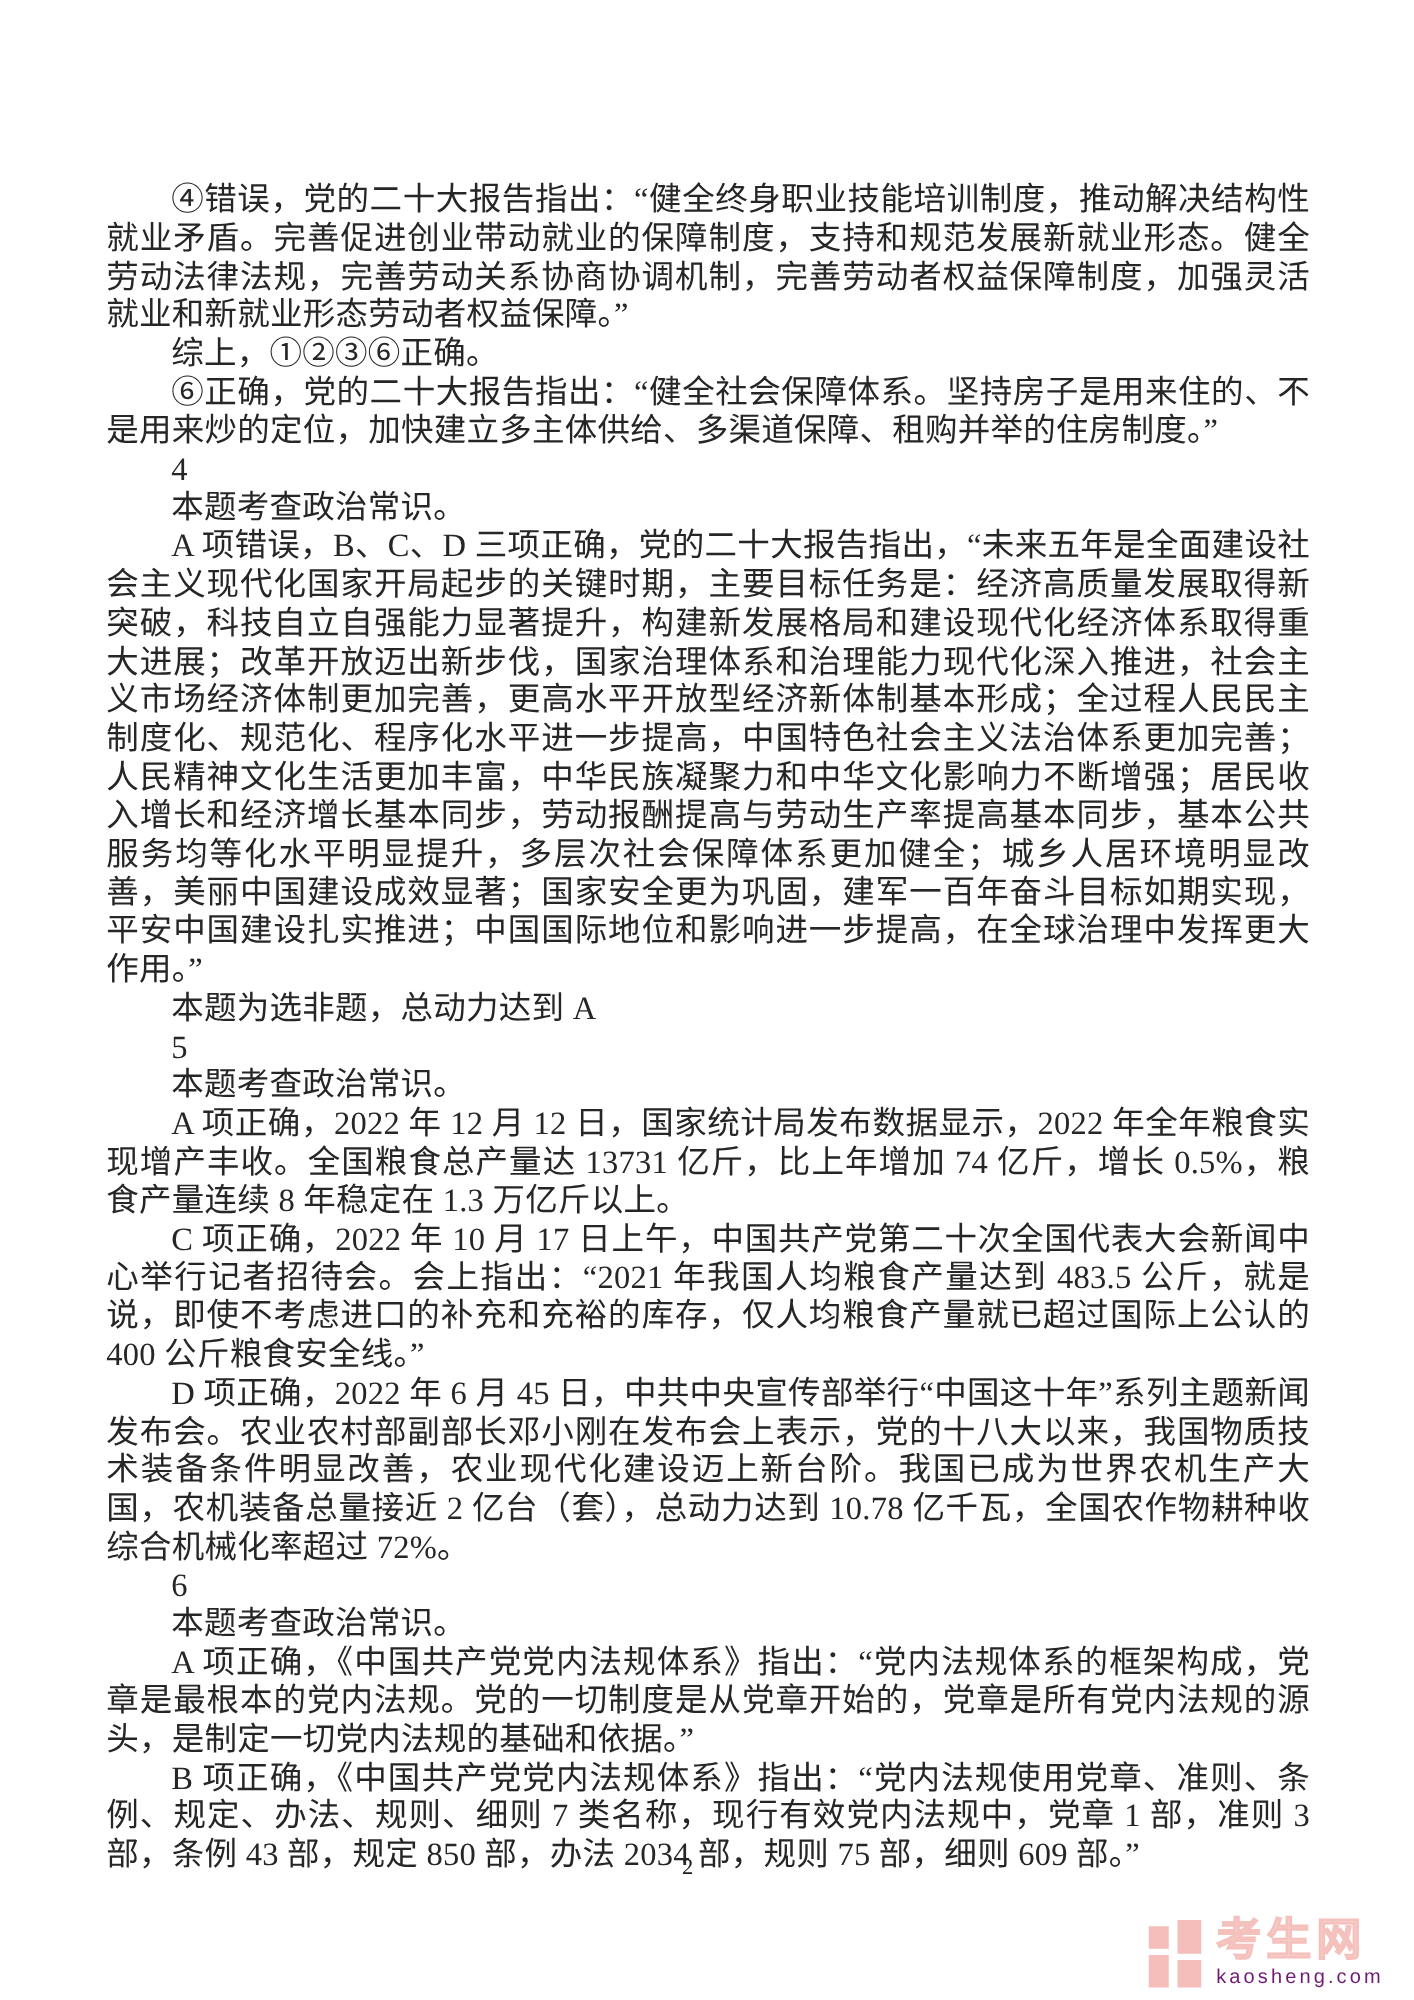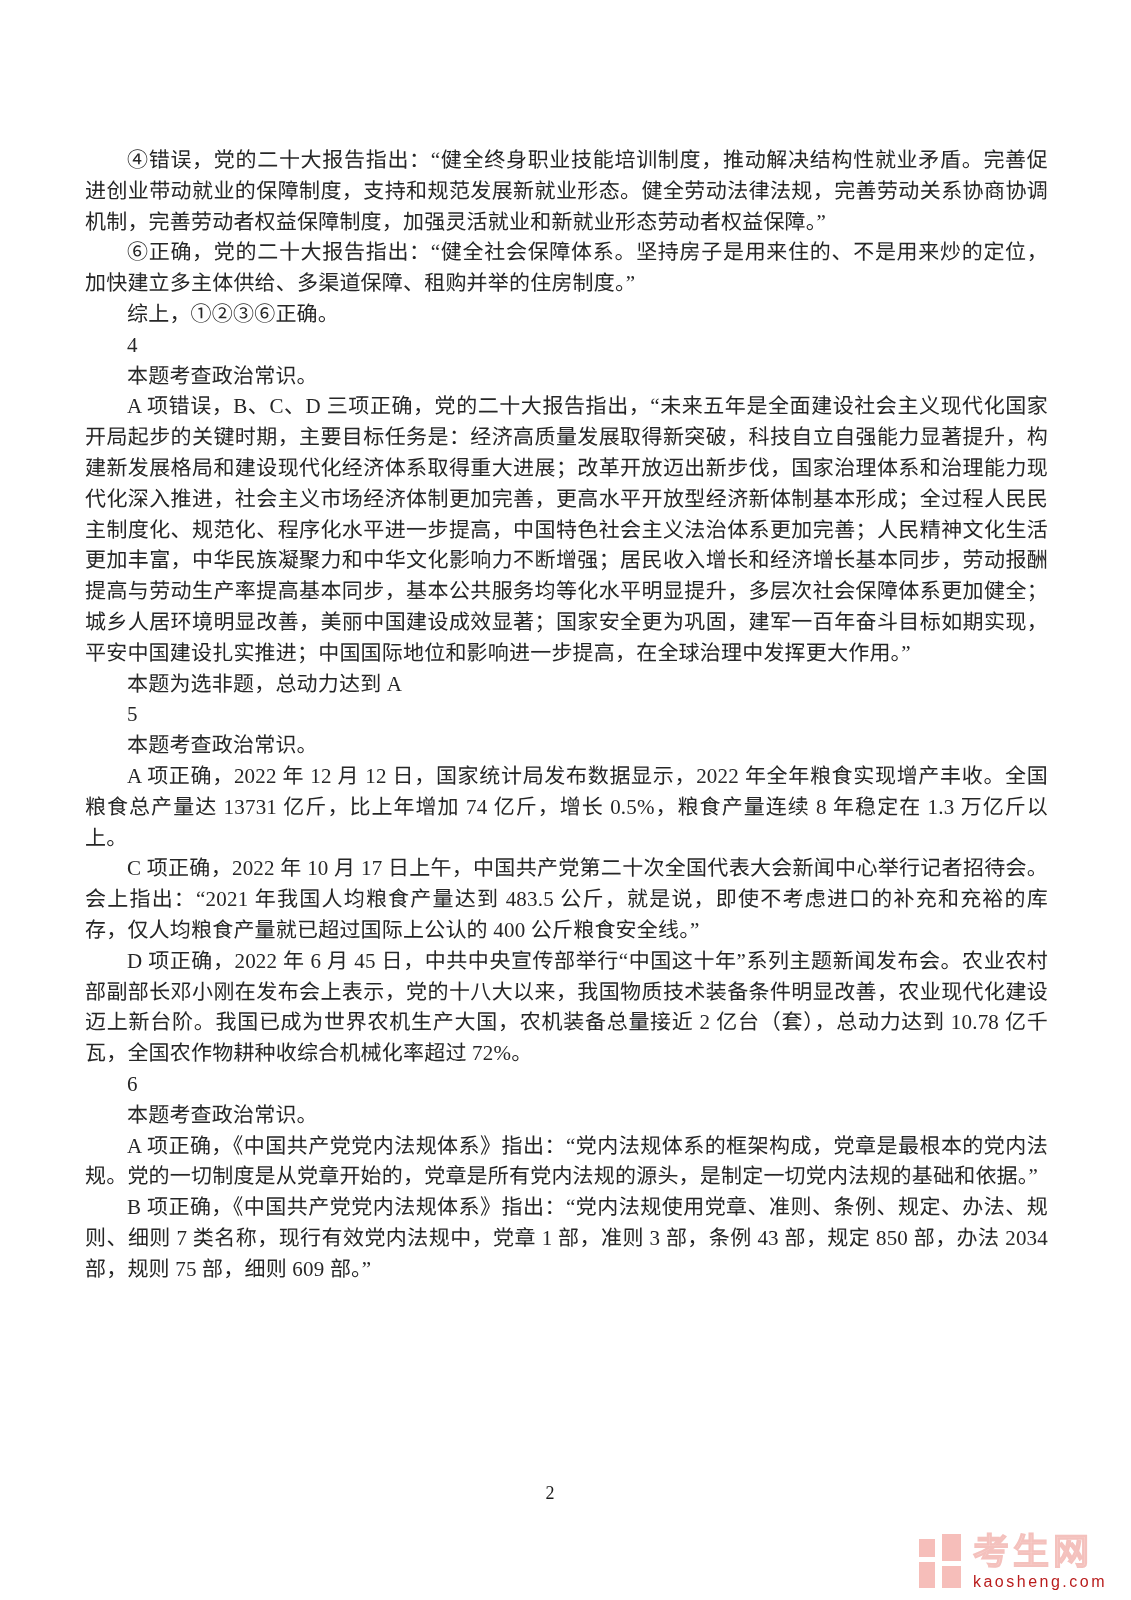--- a/index.html
+++ b/index.html
@@ -14,21 +14,21 @@
     background: #ffffff;
     overflow: hidden;
     font-family: "Liberation Serif", "DejaVu Serif", serif;
     color: #262626;
   }
   .content {
     position: absolute;
     top: 145px;
     left: 85px;
     width: 963px;
-    font-size: 21px;
+    font-size: 26px;
     line-height: 30.8px;
     text-align: justify;
     letter-spacing: 0.2px;
   }
   .content p {
     margin: 0;
     padding: 0;
     text-indent: 2em;
   }
   .footer {
@@ -38,21 +38,21 @@
     width: 1100px;
     text-align: center;
     font-size: 18px;
     color: #1c1c1c;
   }
   .watermark {
     position: absolute;
     right: 24px;
     bottom: 10px;
     display: flex;
-    align-items: flex-start;
+    align-items: flex-end;
     gap: 12px;
     user-select: none;
   }
   .wm-logo {
     position: relative;
     width: 42px;
     height: 54px;
   }
   .wm-logo .blk {
     position: absolute;
@@ -72,35 +72,35 @@
     font-size: 36px;
     font-weight: bold;
     color: #fbdad7;
     -webkit-text-stroke: 1.2px #f4c1bd;
     letter-spacing: 4px;
     font-family: "Liberation Sans", "DejaVu Sans", sans-serif;
   }
   .wm-domain {
     margin-top: 4px;
     font-size: 16px;
-    color: #b91c1c;
+    color: #701a75;
     letter-spacing: 2.5px;
     font-family: "Liberation Sans", "DejaVu Sans", sans-serif;
   }
 </style>
 </head>
 <body>
 
 <div class="page">
 
   <div class="content">
 
   <p>④错误，党的二十大报告指出：“健全终身职业技能培训制度，推动解决结构性就业矛盾。完善促进创业带动就业的保障制度，支持和规范发展新就业形态。健全劳动法律法规，完善劳动关系协商协调机制，完善劳动者权益保障制度，加强灵活就业和新就业形态劳动者权益保障。”</p>
+      <p>综上，①②③⑥正确。</p>
       <p>⑥正确，党的二十大报告指出：“健全社会保障体系。坚持房子是用来住的、不是用来炒的定位，加快建立多主体供给、多渠道保障、租购并举的住房制度。”</p>
-      <p>综上，①②③⑥正确。</p>
       <p>4</p>
       <p>本题考查政治常识。</p>
       <p>A 项错误，B、C、D 三项正确，党的二十大报告指出，“未来五年是全面建设社会主义现代化国家开局起步的关键时期，主要目标任务是：经济高质量发展取得新突破，科技自立自强能力显著提升，构建新发展格局和建设现代化经济体系取得重大进展；改革开放迈出新步伐，国家治理体系和治理能力现代化深入推进，社会主义市场经济体制更加完善，更高水平开放型经济新体制基本形成；全过程人民民主制度化、规范化、程序化水平进一步提高，中国特色社会主义法治体系更加完善；人民精神文化生活更加丰富，中华民族凝聚力和中华文化影响力不断增强；居民收入增长和经济增长基本同步，劳动报酬提高与劳动生产率提高基本同步，基本公共服务均等化水平明显提升，多层次社会保障体系更加健全；城乡人居环境明显改善，美丽中国建设成效显著；国家安全更为巩固，建军一百年奋斗目标如期实现，平安中国建设扎实推进；中国国际地位和影响进一步提高，在全球治理中发挥更大作用。”</p>
       <p>本题为选非题，总动力达到 A</p>
       <p>5</p>
       <p>本题考查政治常识。</p>
       <p>A 项正确，2022 年 12 月 12 日，国家统计局发布数据显示，2022 年全年粮食实现增产丰收。全国粮食总产量达 13731 亿斤，比上年增加 74 亿斤，增长 0.5%，粮食产量连续 8 年稳定在 1.3 万亿斤以上。</p>
       <p>C 项正确，2022 年 10 月 17 日上午，中国共产党第二十次全国代表大会新闻中心举行记者招待会。会上指出：“2021 年我国人均粮食产量达到 483.5 公斤，就是说，即使不考虑进口的补充和充裕的库存，仅人均粮食产量就已超过国际上公认的 400 公斤粮食安全线。”</p>
       <p>D 项正确，2022 年 6 月 45 日，中共中央宣传部举行“中国这十年”系列主题新闻发布会。农业农村部副部长邓小刚在发布会上表示，党的十八大以来，我国物质技术装备条件明显改善，农业现代化建设迈上新台阶。我国已成为世界农机生产大国，农机装备总量接近 2 亿台（套），总动力达到 10.78 亿千瓦，全国农作物耕种收综合机械化率超过 72%。</p>
       <p>6</p>

